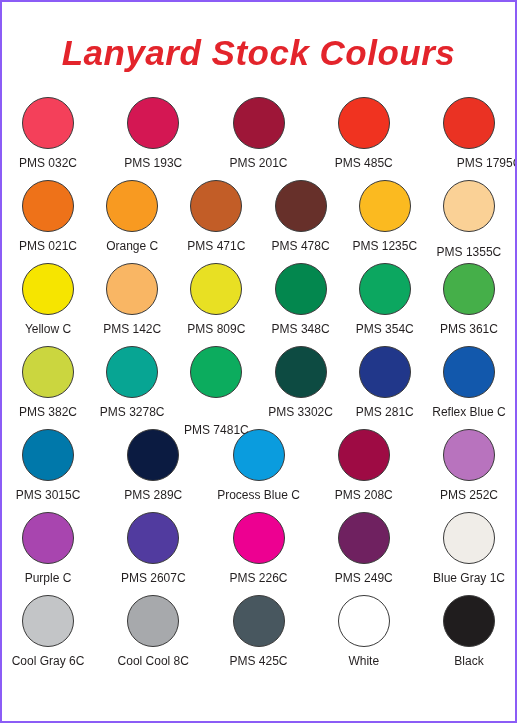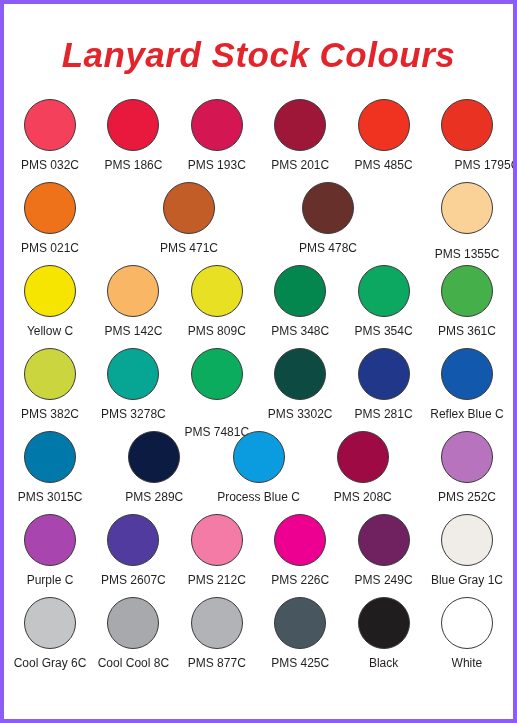--- a/index.html
+++ b/index.html
@@ -12,21 +12,21 @@
     height: 723px;
     font-family: "Liberation Sans", sans-serif;
     overflow: hidden;
     position: relative;
   }
   .page {
     position: relative;
     width: 517px;
     height: 723px;
     box-sizing: border-box;
-    border: 4px solid #8b5cf6;
+    border: 2px solid #8b5cf6;
     background: #ffffff;
     overflow: hidden;
   }
   .title {
     text-align: center;
     font-size: 35px;
     font-weight: bold;
     font-style: italic;
     color: #E3242B;
     letter-spacing: 0.5px;
@@ -76,24 +76,20 @@
 
   <h1 class="title" style="color: rgb(227, 36, 43);">Lanyard Stock Colours</h1>
 
   <div class="grid">
       <div class="row">
         <div class="swatch-cell">
           <div class="dot" style="background-color: rgb(244, 64, 90); border-color: rgb(58, 58, 58);"></div>
           <div class="caption" style="color: rgb(35, 31, 32);">PMS 032C</div>
         </div>
         <div class="swatch-cell">
-          <div class="dot" style="background-color: rgb(232, 25, 60); border-color: rgb(58, 58, 58);"></div>
-          <div class="caption" style="color: rgb(35, 31, 32);">PMS 186C</div>
-        </div>
-        <div class="swatch-cell">
           <div class="dot" style="background-color: rgb(212, 23, 83); border-color: rgb(58, 58, 58);"></div>
           <div class="caption" style="color: rgb(35, 31, 32);">PMS 193C</div>
         </div>
         <div class="swatch-cell">
           <div class="dot" style="background-color: rgb(158, 22, 56); border-color: rgb(58, 58, 58);"></div>
           <div class="caption" style="color: rgb(35, 31, 32);">PMS 201C</div>
         </div>
         <div class="swatch-cell">
           <div class="dot" style="background-color: rgb(240, 51, 32); border-color: rgb(58, 58, 58);"></div>
           <div class="caption" style="color: rgb(35, 31, 32);">PMS 485C</div>
@@ -102,28 +98,36 @@
           <div class="dot" style="background-color: rgb(234, 50, 35); border-color: rgb(58, 58, 58);"></div>
           <div class="caption" style="color: rgb(35, 31, 32); margin-left: 40px;">PMS 1795C</div>
         </div>
       </div>
       <div class="row">
         <div class="swatch-cell">
           <div class="dot" style="background-color: rgb(238, 114, 25); border-color: rgb(58, 58, 58);"></div>
           <div class="caption" style="color: rgb(35, 31, 32);">PMS 021C</div>
         </div>
         <div class="swatch-cell">
+          <div class="dot" style="background-color: rgb(248, 154, 33); border-color: rgb(58, 58, 58);"></div>
+          <div class="caption" style="color: rgb(35, 31, 32);">Orange C</div>
+        </div>
+        <div class="swatch-cell">
           <div class="dot" style="background-color: rgb(194, 93, 39); border-color: rgb(58, 58, 58);"></div>
           <div class="caption" style="color: rgb(35, 31, 32);">PMS 471C</div>
         </div>
         <div class="swatch-cell">
           <div class="dot" style="background-color: rgb(103, 48, 42); border-color: rgb(58, 58, 58);"></div>
           <div class="caption" style="color: rgb(35, 31, 32);">PMS 478C</div>
         </div>
         <div class="swatch-cell">
+          <div class="dot" style="background-color: rgb(251, 186, 32); border-color: rgb(58, 58, 58);"></div>
+          <div class="caption" style="color: rgb(35, 31, 32);">PMS 1235C</div>
+        </div>
+        <div class="swatch-cell">
           <div class="dot" style="background-color: rgb(250, 209, 150); border-color: rgb(58, 58, 58);"></div>
           <div class="caption" style="color: rgb(35, 31, 32); margin-top: 14px;">PMS 1355C</div>
         </div>
       </div>
       <div class="row">
         <div class="swatch-cell">
           <div class="dot" style="background-color: rgb(246, 229, 0); border-color: rgb(58, 58, 58);"></div>
           <div class="caption" style="color: rgb(35, 31, 32);">Yellow C</div>
         </div>
         <div class="swatch-cell">
@@ -198,24 +202,20 @@
       <div class="row">
         <div class="swatch-cell">
           <div class="dot" style="background-color: rgb(168, 69, 175); border-color: rgb(58, 58, 58);"></div>
           <div class="caption" style="color: rgb(35, 31, 32);">Purple C</div>
         </div>
         <div class="swatch-cell">
           <div class="dot" style="background-color: rgb(81, 59, 159); border-color: rgb(58, 58, 58);"></div>
           <div class="caption" style="color: rgb(35, 31, 32);">PMS 2607C</div>
         </div>
         <div class="swatch-cell">
-          <div class="dot" style="background-color: rgb(244, 123, 166); border-color: rgb(58, 58, 58);"></div>
-          <div class="caption" style="color: rgb(35, 31, 32);">PMS 212C</div>
-        </div>
-        <div class="swatch-cell">
           <div class="dot" style="background-color: rgb(237, 0, 145); border-color: rgb(58, 58, 58);"></div>
           <div class="caption" style="color: rgb(35, 31, 32);">PMS 226C</div>
         </div>
         <div class="swatch-cell">
           <div class="dot" style="background-color: rgb(111, 33, 96); border-color: rgb(58, 58, 58);"></div>
           <div class="caption" style="color: rgb(35, 31, 32);">PMS 249C</div>
         </div>
         <div class="swatch-cell">
           <div class="dot" style="background-color: rgb(240, 237, 232); border-color: rgb(58, 58, 58);"></div>
           <div class="caption" style="color: rgb(35, 31, 32);">Blue Gray 1C</div>
@@ -224,31 +224,27 @@
       <div class="row">
         <div class="swatch-cell">
           <div class="dot" style="background-color: rgb(195, 197, 199); border-color: rgb(58, 58, 58);"></div>
           <div class="caption" style="color: rgb(35, 31, 32);">Cool Gray 6C</div>
         </div>
         <div class="swatch-cell">
           <div class="dot" style="background-color: rgb(167, 169, 172); border-color: rgb(58, 58, 58);"></div>
           <div class="caption" style="color: rgb(35, 31, 32);">Cool Cool 8C</div>
         </div>
         <div class="swatch-cell">
-          <div class="dot" style="background-color: rgb(177, 179, 182); border-color: rgb(58, 58, 58);"></div>
-          <div class="caption" style="color: rgb(35, 31, 32);">PMS 877C</div>
-        </div>
-        <div class="swatch-cell">
           <div class="dot" style="background-color: rgb(72, 87, 95); border-color: rgb(58, 58, 58);"></div>
           <div class="caption" style="color: rgb(35, 31, 32);">PMS 425C</div>
         </div>
         <div class="swatch-cell">
+          <div class="dot" style="background-color: rgb(255, 255, 255); border-color: rgb(58, 58, 58);"></div>
+          <div class="caption" style="color: rgb(35, 31, 32);">White</div>
+        </div>
+        <div class="swatch-cell">
           <div class="dot" style="background-color: rgb(32, 29, 30); border-color: rgb(58, 58, 58);"></div>
           <div class="caption" style="color: rgb(35, 31, 32);">Black</div>
         </div>
-        <div class="swatch-cell">
-          <div class="dot" style="background-color: rgb(255, 255, 255); border-color: rgb(58, 58, 58);"></div>
-          <div class="caption" style="color: rgb(35, 31, 32);">White</div>
-        </div>
       </div>
     </div>
 
 </div>
 
 </body></html>

